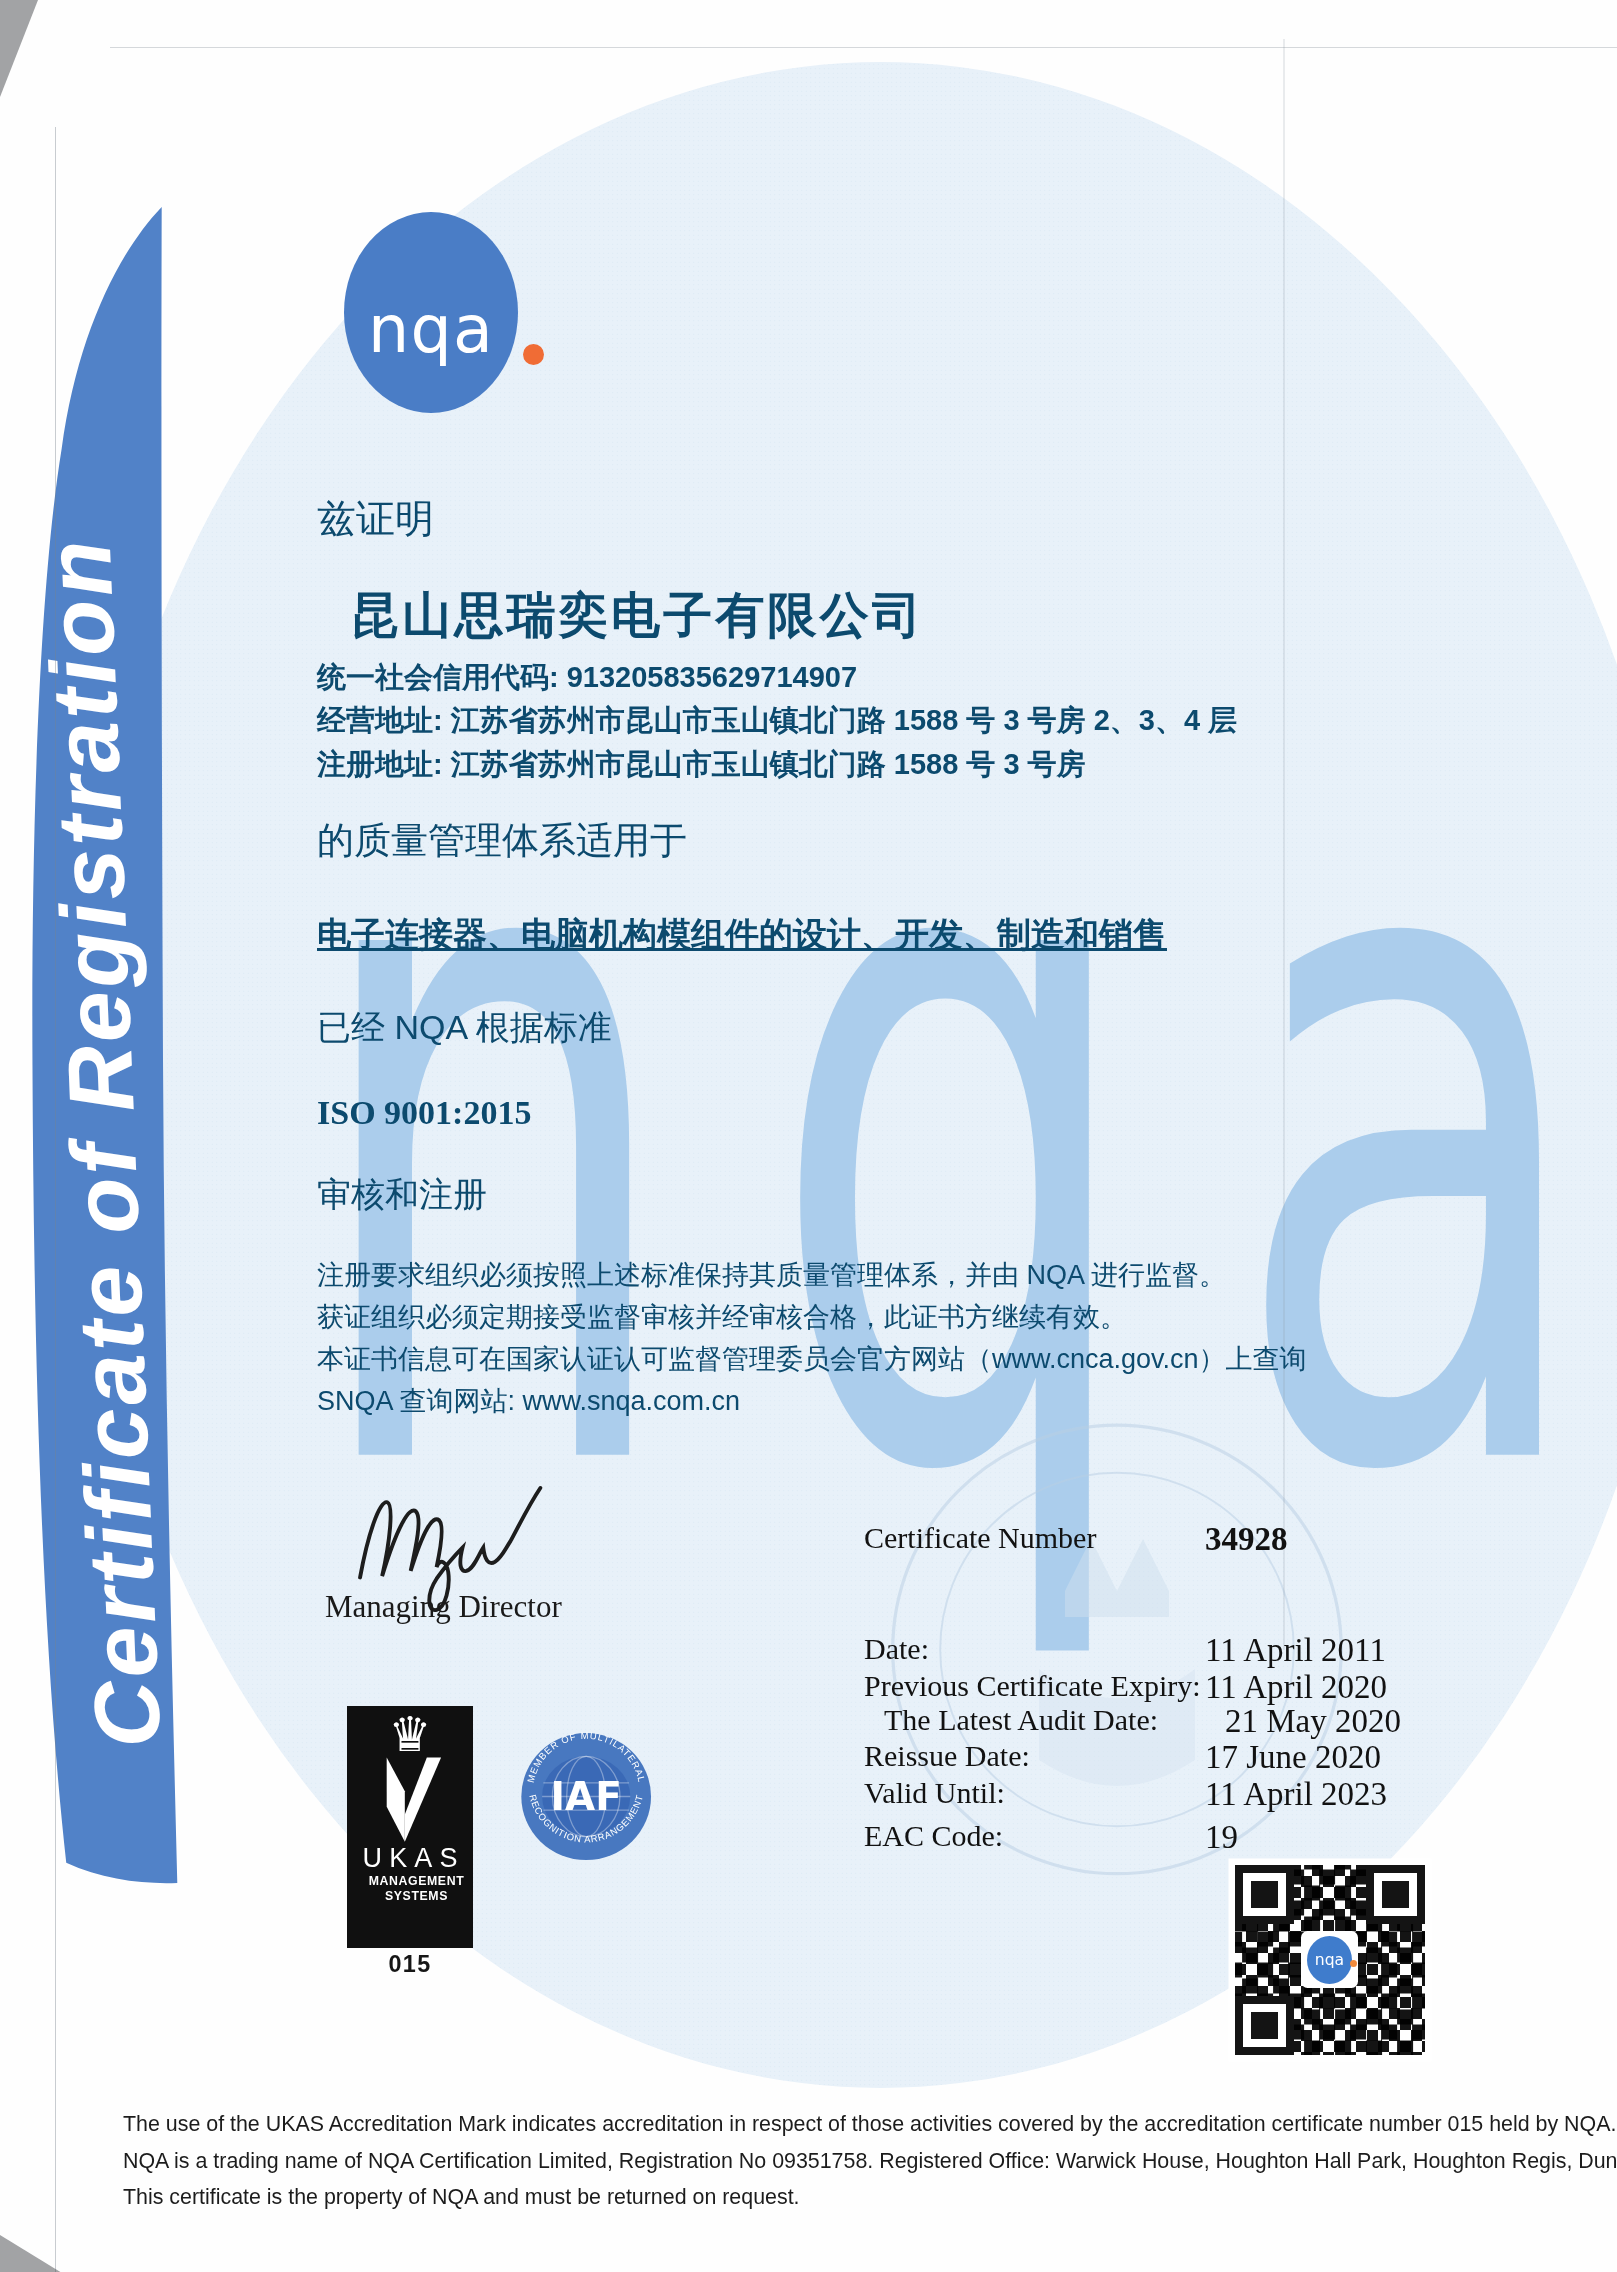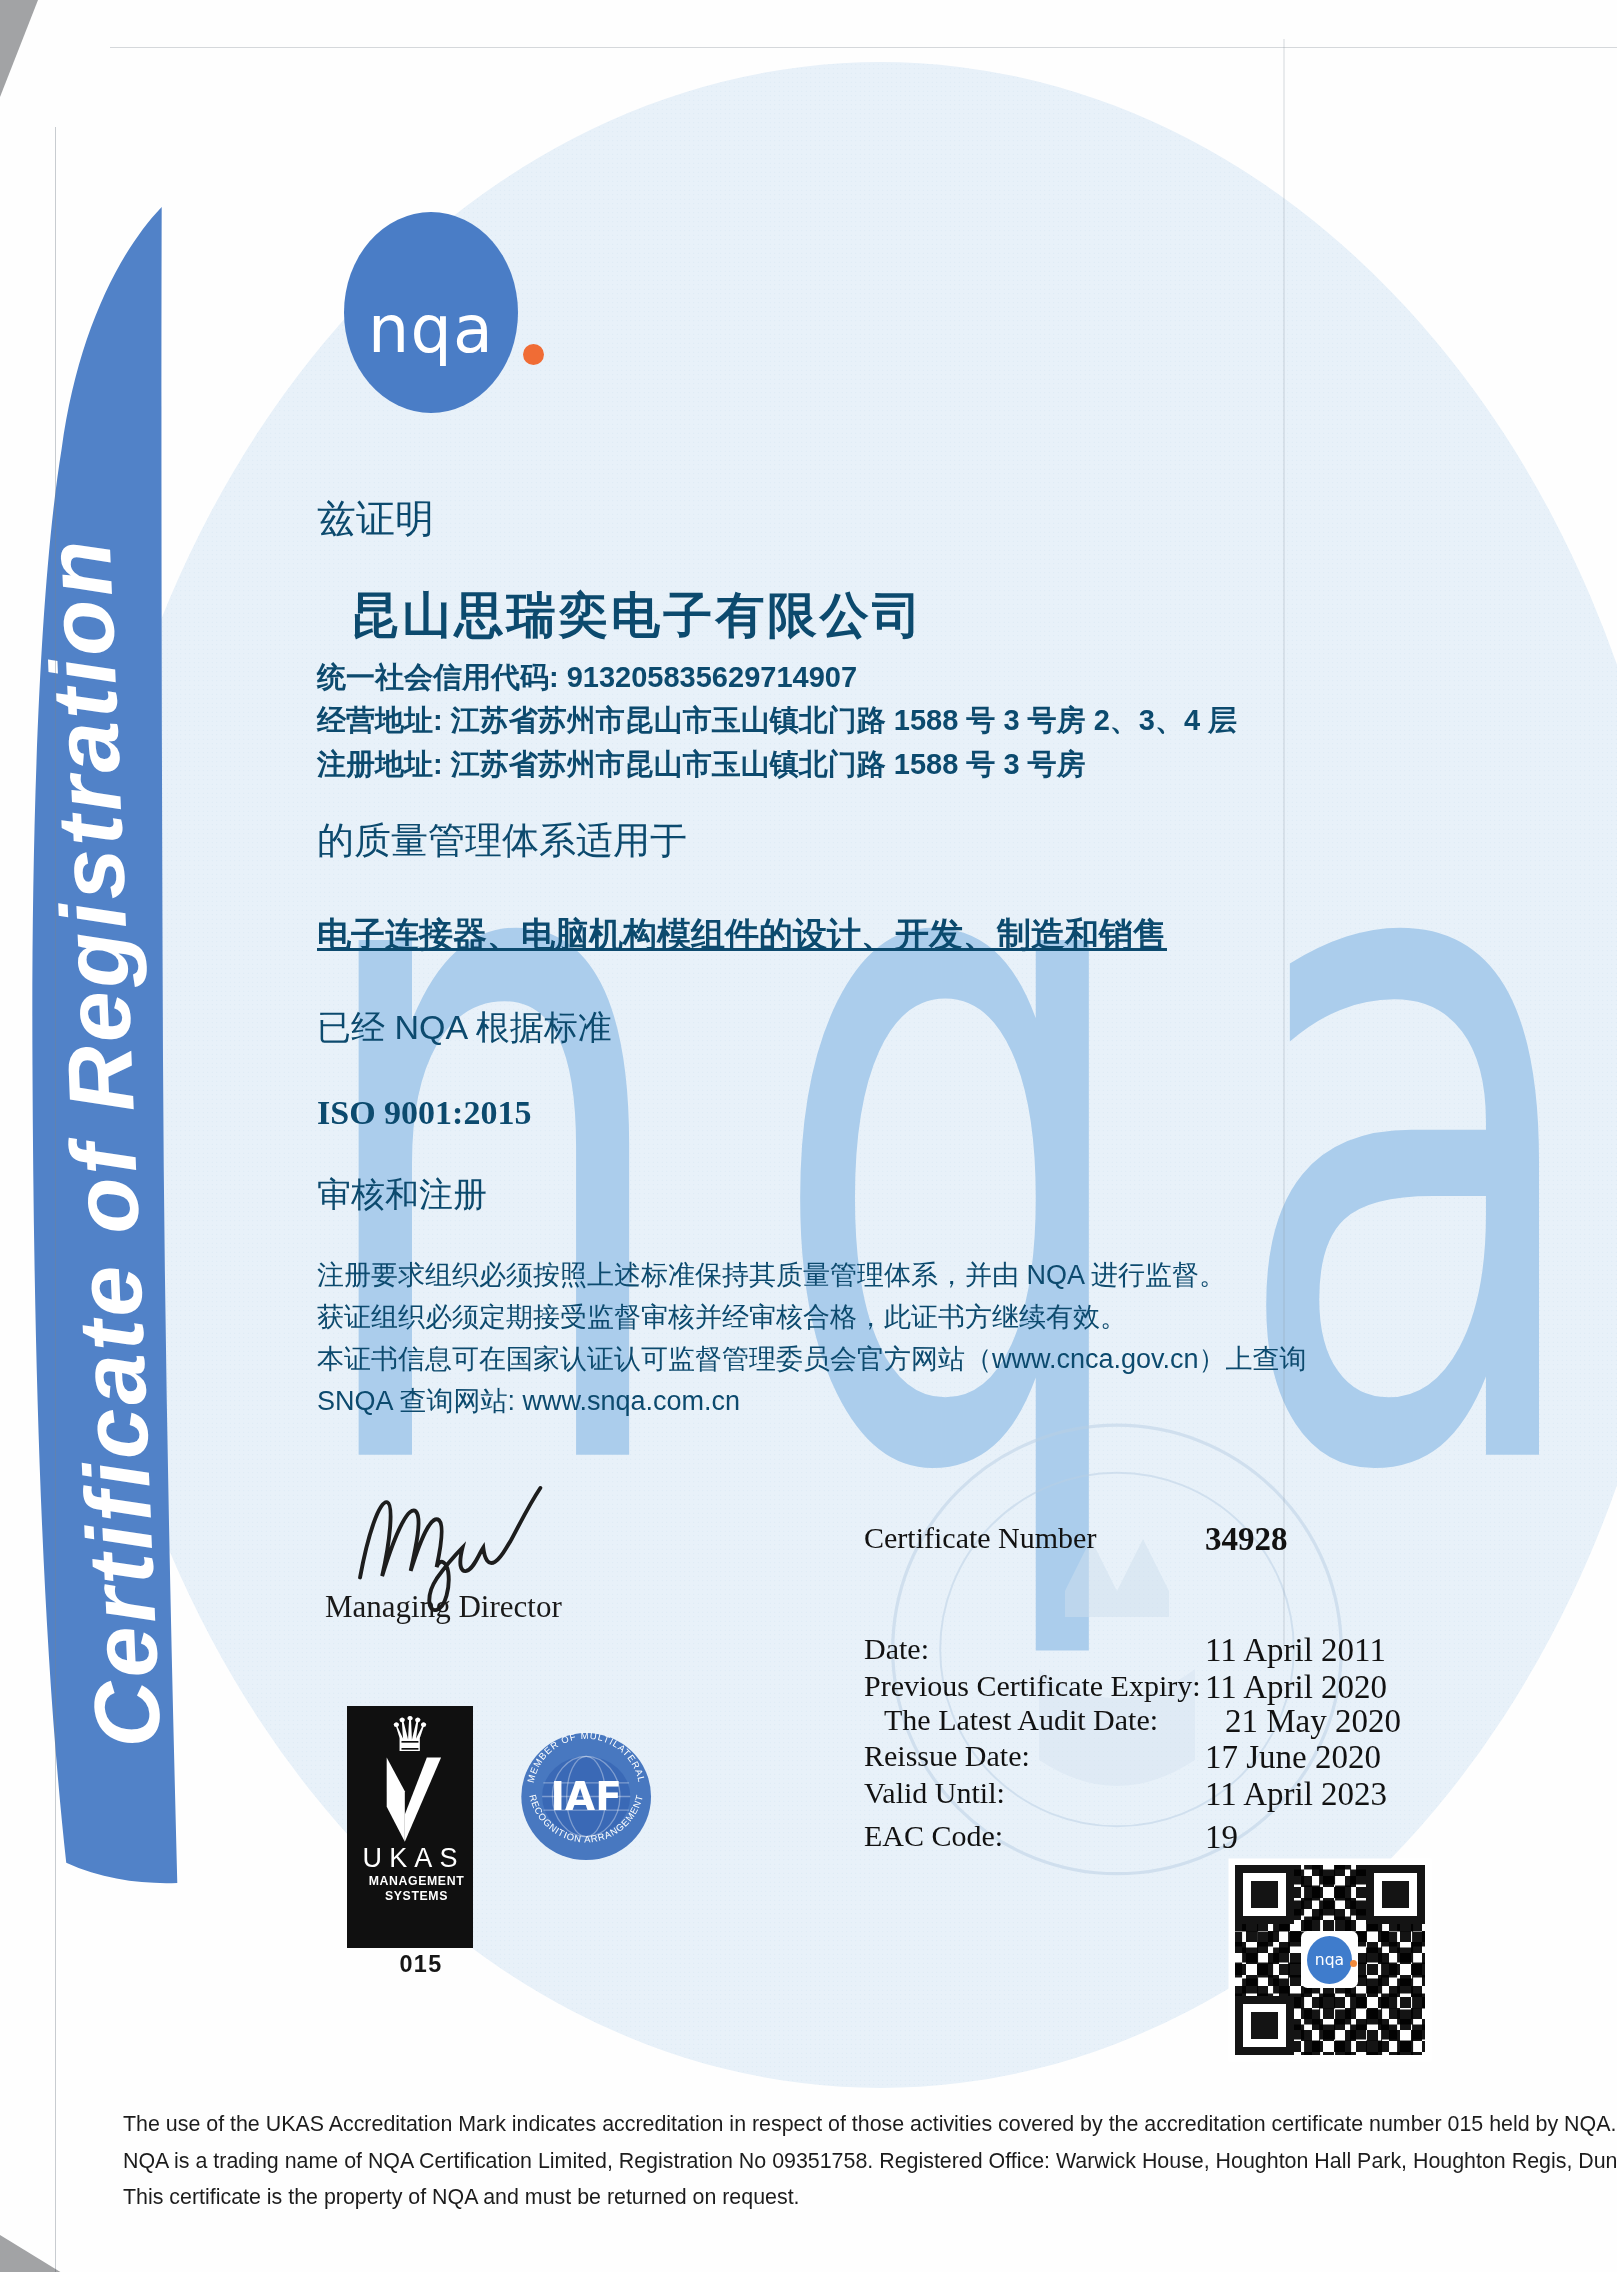--- a/index.html
+++ b/index.html
@@ -83,21 +83,21 @@
 
   
   .ukas{
     position:absolute; left:347px; top:1706px; width:126px; height:242px;
     background:#101010; color:#ffffff; text-align:center; overflow:hidden;
   }
   .ukas-crown{font-family:"DejaVu Sans",sans-serif; font-size:48px; line-height:1.05; margin-top:2.6px;}
   .ukas-check{margin-top:-3.9px;}
   .ukas-name{font-size:27px; letter-spacing:7.1px; margin-top:-2.6px; margin-left:7.1px;}
   .ukas-sub{font-size:12.3px; letter-spacing:0.6px; line-height:1.25; font-weight:700;margin-left:13px;}
-  .ukas-num{position:absolute; left:358px; top:1951px; width:126px; text-align:center;
+  .ukas-num{position:absolute; left:347px; top:1951px; width:126px; text-align:center;
     font-size:23.4px; font-weight:600; color:#161616; letter-spacing:1.3px;}
 
   
   .iaf-svg{position:absolute; left:520px; top:1731px;}
 
   
   .qr{
     position:absolute; left:1235px; top:1865px; width:190px; height:190px;
     background:
       repeating-conic-gradient(#141414 0% 25%, #ffffff 0% 50%) 0px 0px / 22px 22px,

